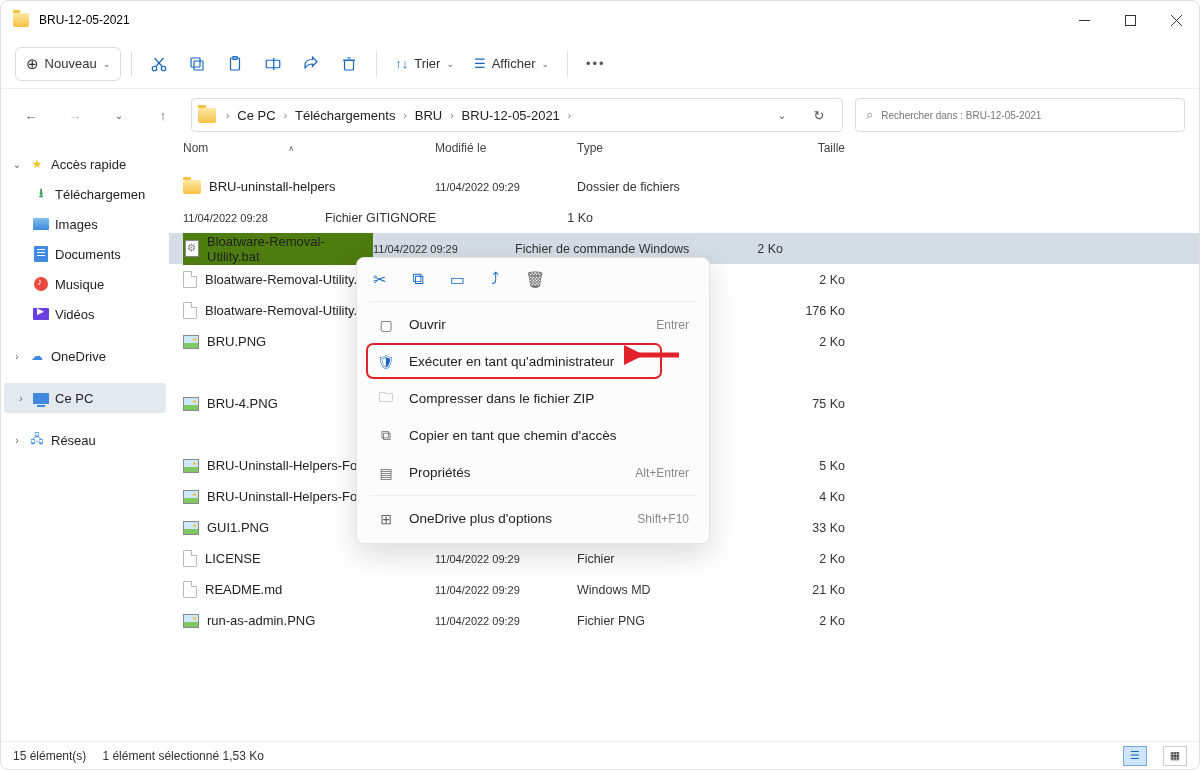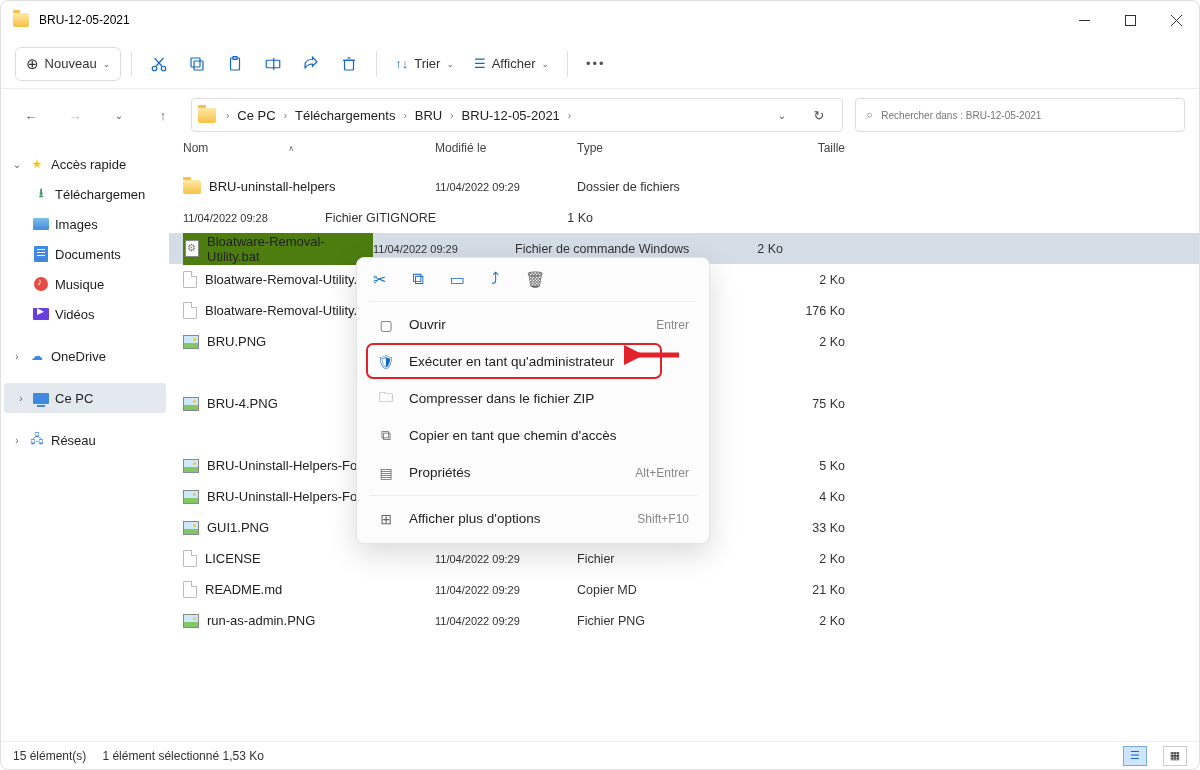--- a/index.html
+++ b/index.html
@@ -392,21 +392,21 @@
             <div class="c-mod">11/04/2022 09:29</div>
             <div class="c-type">Fichier</div>
             <div class="c-size">2 Ko</div>
           </div>
           <div class="row">
             <div class="c-name">
               <span class="fic file"></span>
               <span>README.md</span>
             </div>
             <div class="c-mod">11/04/2022 09:29</div>
-            <div class="c-type">Copier MD</div>
+            <div class="c-type">Windows MD</div>
             <div class="c-size">21 Ko</div>
           </div>
           <div class="row">
             <div class="c-name">
               <span class="fic png"></span>
               <span>run-as-admin.PNG</span>
             </div>
             <div class="c-mod">11/04/2022 09:29</div>
             <div class="c-type">Fichier PNG</div>
             <div class="c-size">2 Ko</div>
@@ -452,21 +452,21 @@
       <span>Copier en tant que chemin d'accès</span>
     </div>
   <div class="ctx-row">
       <span class="cic gray">▤</span>
       <span>Propriétés</span>
       <span class="sc">Alt+Entrer</span>
     </div>
   <div class="ctx-sep"></div>
   <div class="ctx-row">
       <span class="cic gray">⊞</span>
-      <span>Afficher plus d'options</span>
+      <span>OneDrive plus d'options</span>
       <span class="sc">Shift+F10</span>
     </div>
   <div class="hl"></div>
 </div>
 
 <svg class="arrow" width="60" height="30">
   <defs>
       <marker id="ah" markerWidth="8" markerHeight="8" refX="2" refY="4" orient="auto">
         <path d="M8,0 L0,4 L8,8 z" fill="#e2222a"></path>
       </marker>

